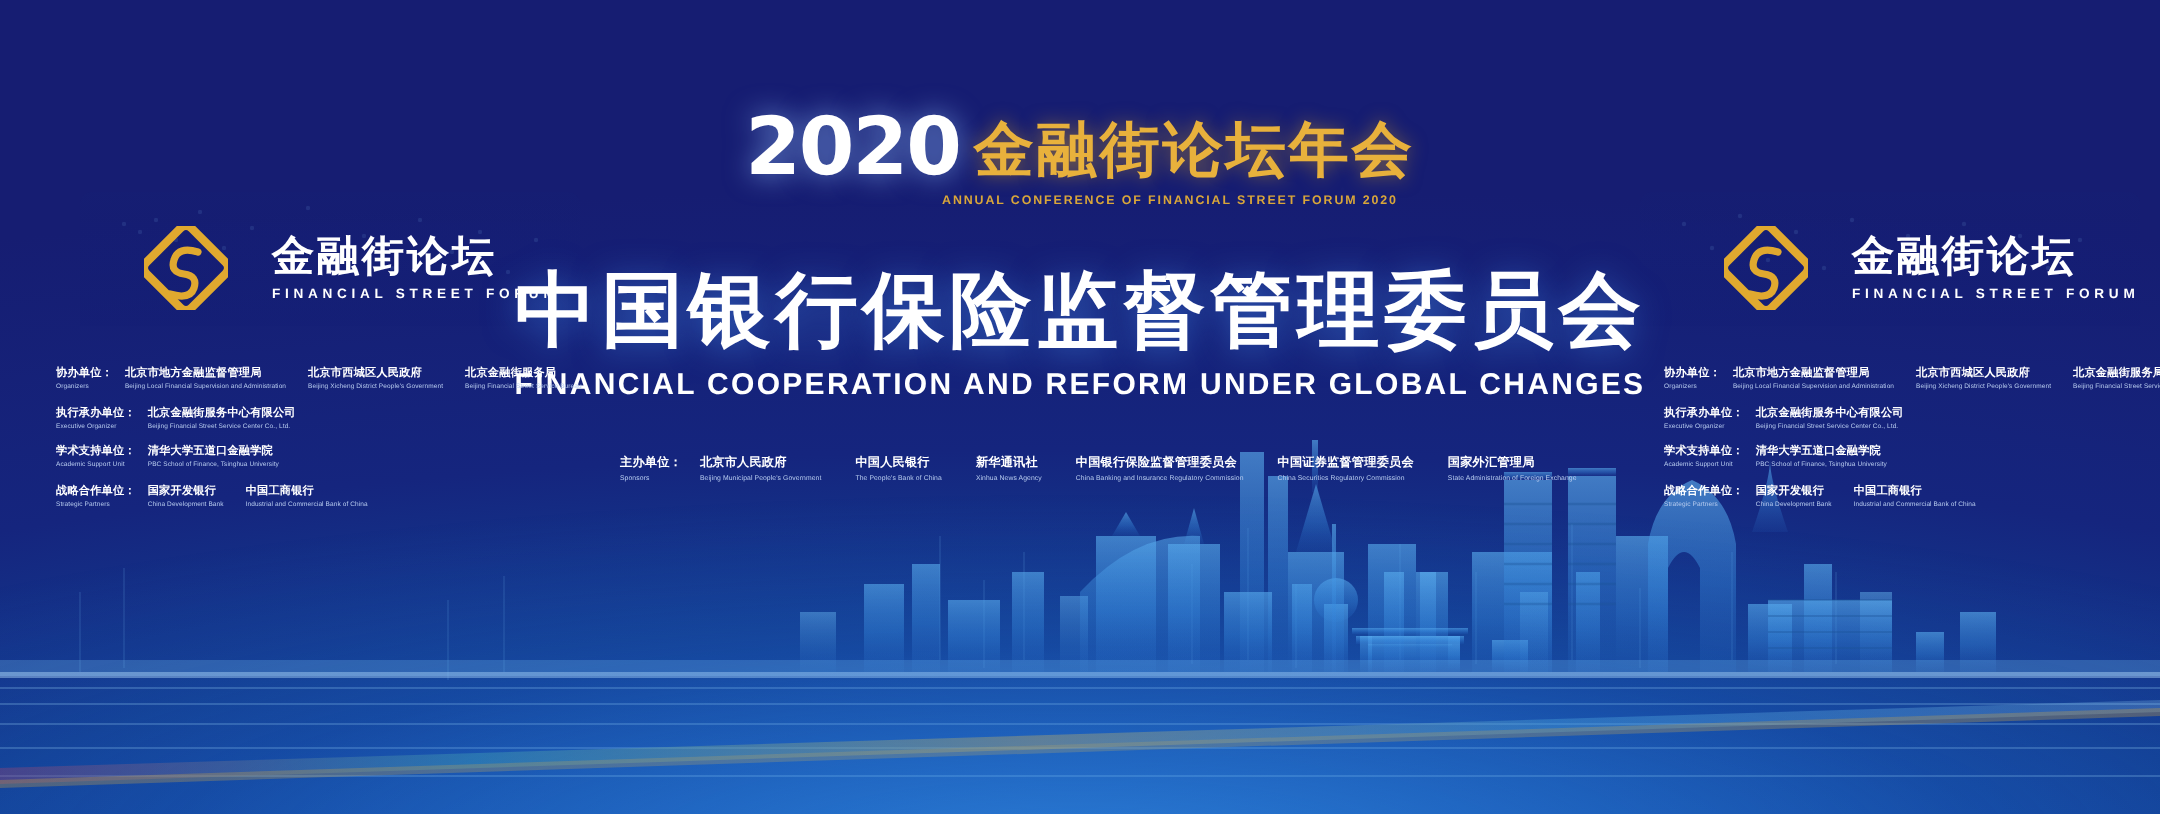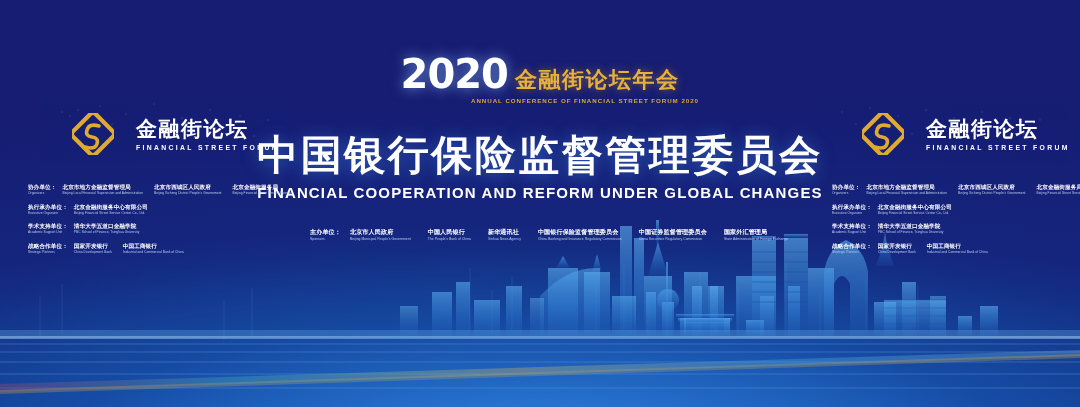--- a/index.html
+++ b/index.html
@@ -22,21 +22,21 @@
 
   
   .headline-lockup{position:absolute;left:0;top:55px;width:100%;text-align:center;}
   .year-row{display:inline-flex;align-items:flex-end;gap:7px;}
   .year{
     font-size:40px;line-height:.95;font-weight:bold;letter-spacing:-1px;color:#ffffff;
     font-family:"DejaVu Sans","Liberation Sans",sans-serif;
     text-shadow:0 0 14px rgba(150,195,255,.65);
   }
   .year-cn{
-    font-size:22px;line-height:1;font-weight:bold;color:#e8b13c;letter-spacing:1.5px;
+    font-size:30px;line-height:1;font-weight:bold;color:#e8b13c;letter-spacing:1.5px;
     padding-bottom:2px;text-shadow:0 0 9px rgba(190,140,40,.6);
   }
   .year-en{
     margin-top:4px;font-size:6.2px;letter-spacing:.95px;color:#d9a63a;
     font-weight:bold;text-align:center;padding-left:90px;
   }
 
   .main-title{
     position:absolute;left:0;top:128px;width:100%;text-align:center;
     font-size:41px;font-weight:bold;color:#ffffff;letter-spacing:2.5px;

